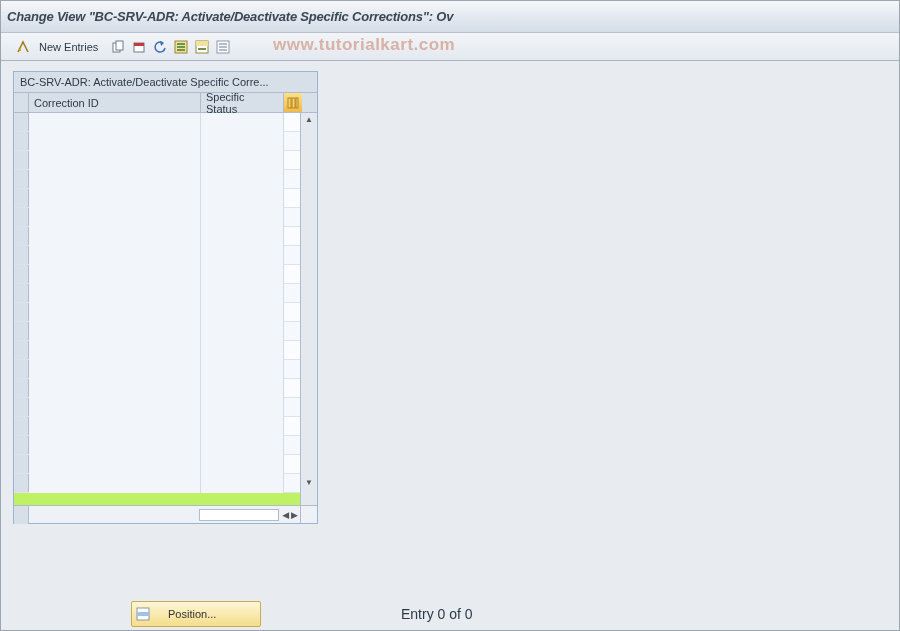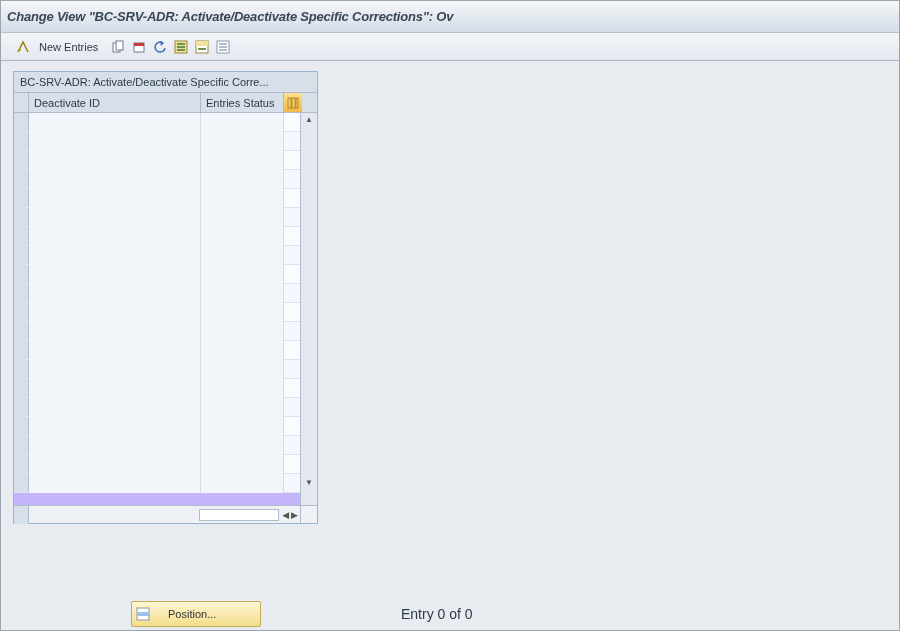--- a/index.html
+++ b/index.html
@@ -70,21 +70,21 @@
       letter-spacing: 0.5px;
       pointer-events:none;
     }
     .content {
       padding: 10px 0 0 12px;
       height: 520px;
     }
     .table-wrap {
       width: 305px;
       border: 1px solid #9cb4d2;
-      background: #c4b5fd;
+      background: #bef264;
     }
     .table-title {
       background: #d7dfe8;
       padding: 4px 6px;
       font-size: 11px;
       color: #2c3a48;
       border-bottom: 1px solid #b0bccc;
       white-space: nowrap;
       overflow: hidden;
       text-overflow: ellipsis;
@@ -244,29 +244,30 @@
       </svg>
   </span>
   <span class="tb-btn">
     <svg width="14" height="14">
         <rect x="1" y="1" width="12" height="12" fill="#fff" stroke="#8a96a3"></rect>
         <rect x="3" y="3" width="8" height="2" fill="#b0bccc"></rect>
         <rect x="3" y="6" width="8" height="2" fill="#b0bccc"></rect>
         <rect x="3" y="9" width="8" height="2" fill="#b0bccc"></rect>
       </svg>
   </span>
+  <span class="watermark">www.tutorialkart.com</span>
 </div>
 
 <div class="content">
   <div class="table-wrap">
     <div class="table-title">BC-SRV-ADR: Activate/Deactivate Specific Corre...</div>
     <div class="grid-head">
       <div class="row-handle"></div>
-      <div class="cell col1">Deactivate ID</div>
-      <div class="cell col2">Entries Status</div>
+      <div class="cell col1">Correction ID</div>
+      <div class="cell col2">Specific Status</div>
       <div class="config-col">
         <svg width="12" height="12">
             <rect x="1" y="1" width="3" height="10" fill="#f9d26c" stroke="#b08522"></rect>
             <rect x="5" y="1" width="3" height="10" fill="#f9d26c" stroke="#b08522"></rect>
             <rect x="9" y="1" width="2" height="10" fill="#f9d26c" stroke="#b08522"></rect>
           </svg>
       </div>
     </div>
     <div class="grid-body" id="gridBody">
       <div class="grid-row">

